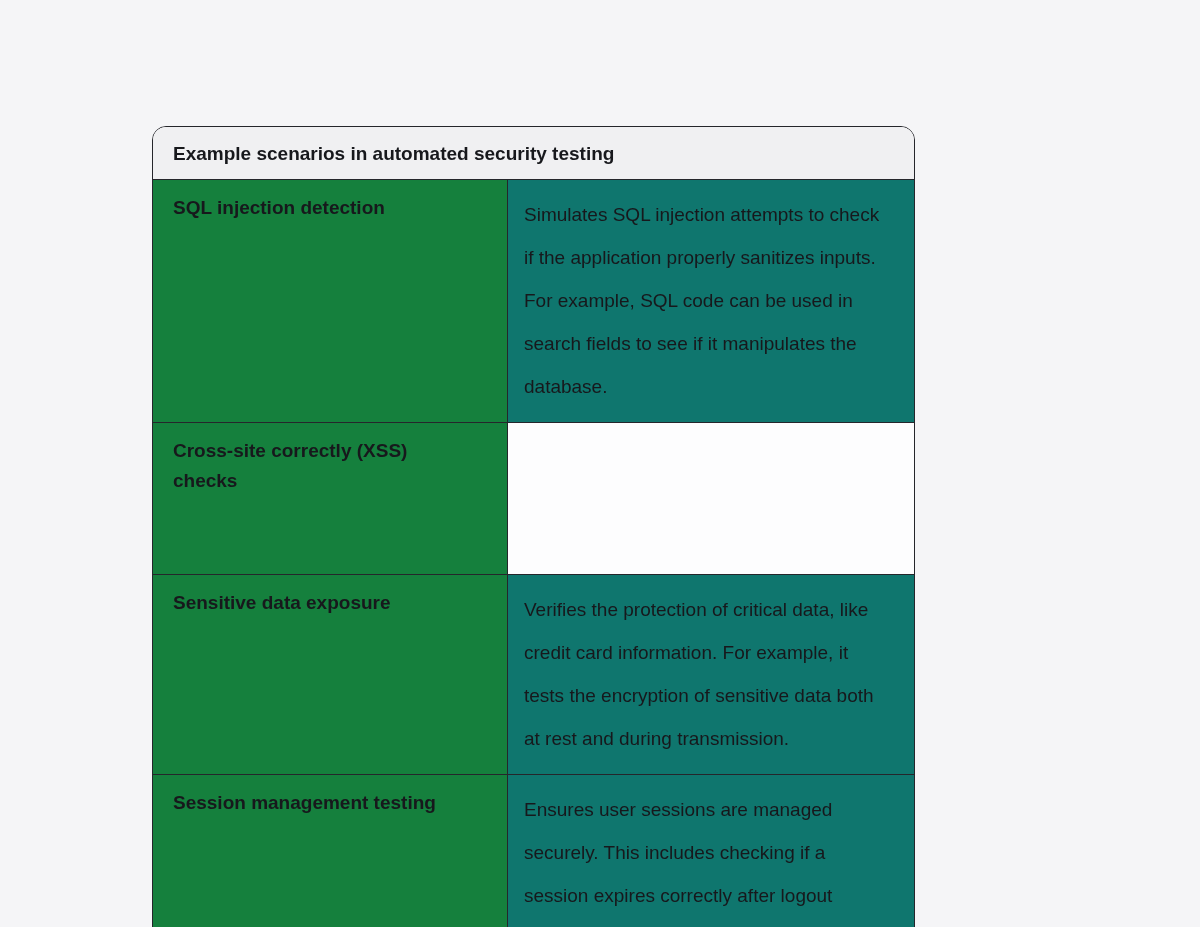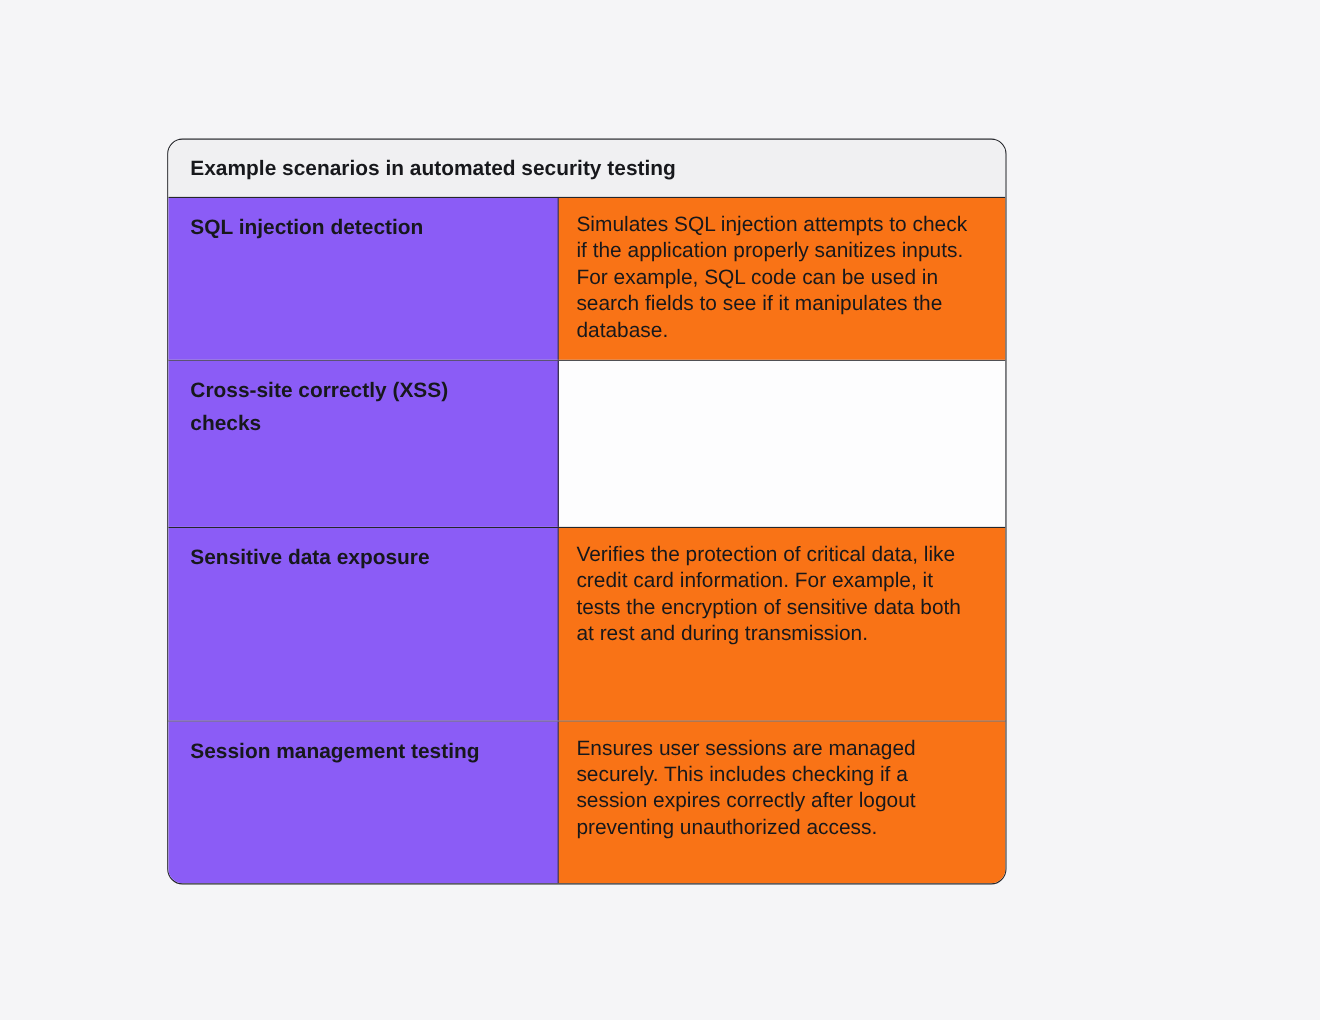--- a/index.html
+++ b/index.html
@@ -40,34 +40,34 @@
     display: flex;
     border-bottom: 1px solid #25262b;
   }
   .table-row:last-child {
     border-bottom: none;
   }
   .cell-scenario {
     width: 355px;
     flex: 0 0 355px;
     box-sizing: border-box;
-    background: #8b5cf6;
+    background: #15803d;
     border-right: 1px solid #25262b;
     padding: 13px 50px 14px 20px;
     font-size: 19px;
     line-height: 30px;
     font-weight: bold;
   }
   .cell-description {
     flex: 1 1 auto;
     box-sizing: border-box;
-    background: #f97316;
+    background: #0f766e;
     padding: 13px 22px 14px 16px;
     font-size: 19px;
-    line-height: 24px;
+    line-height: 43px;
     font-weight: normal;
   }
   
   .table-row:nth-child(2) { min-height: 151px; }
   .table-row:nth-child(3) { min-height: 175px; }
   .table-row:nth-child(4) { min-height: 147px; }
   .table-row:nth-child(5) { min-height: 148px; }
 </style>
 </head>
 <body>

